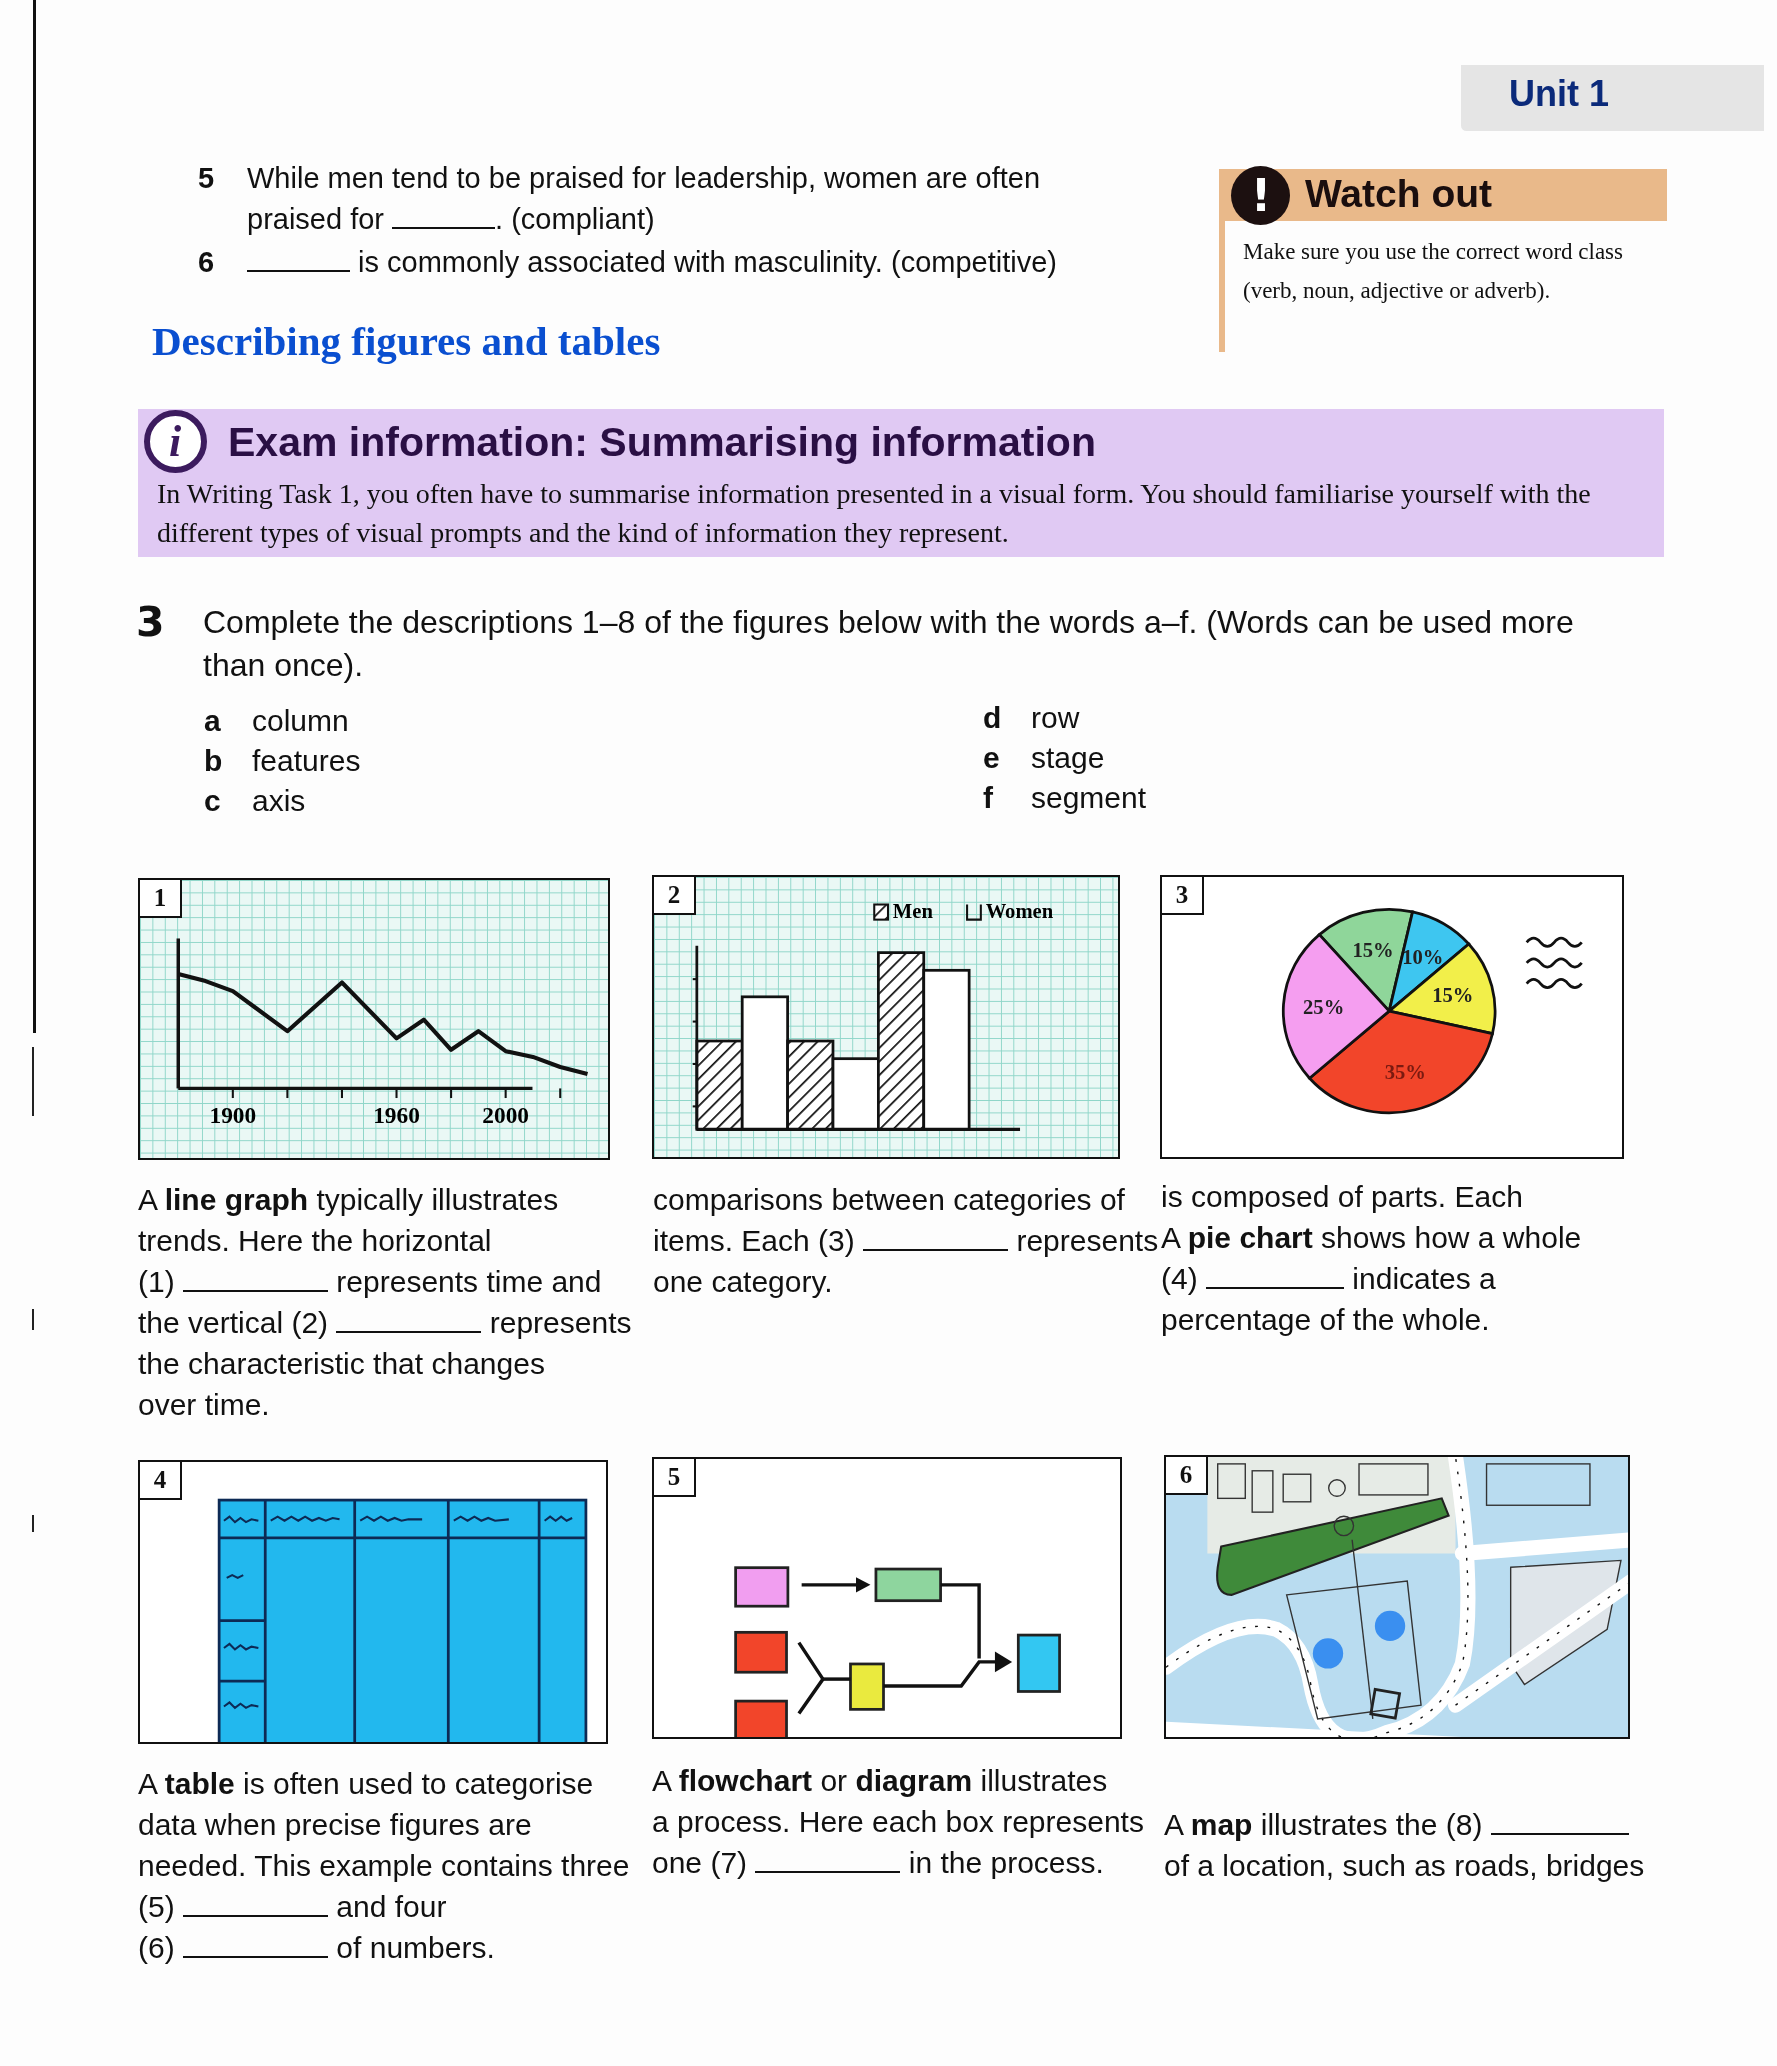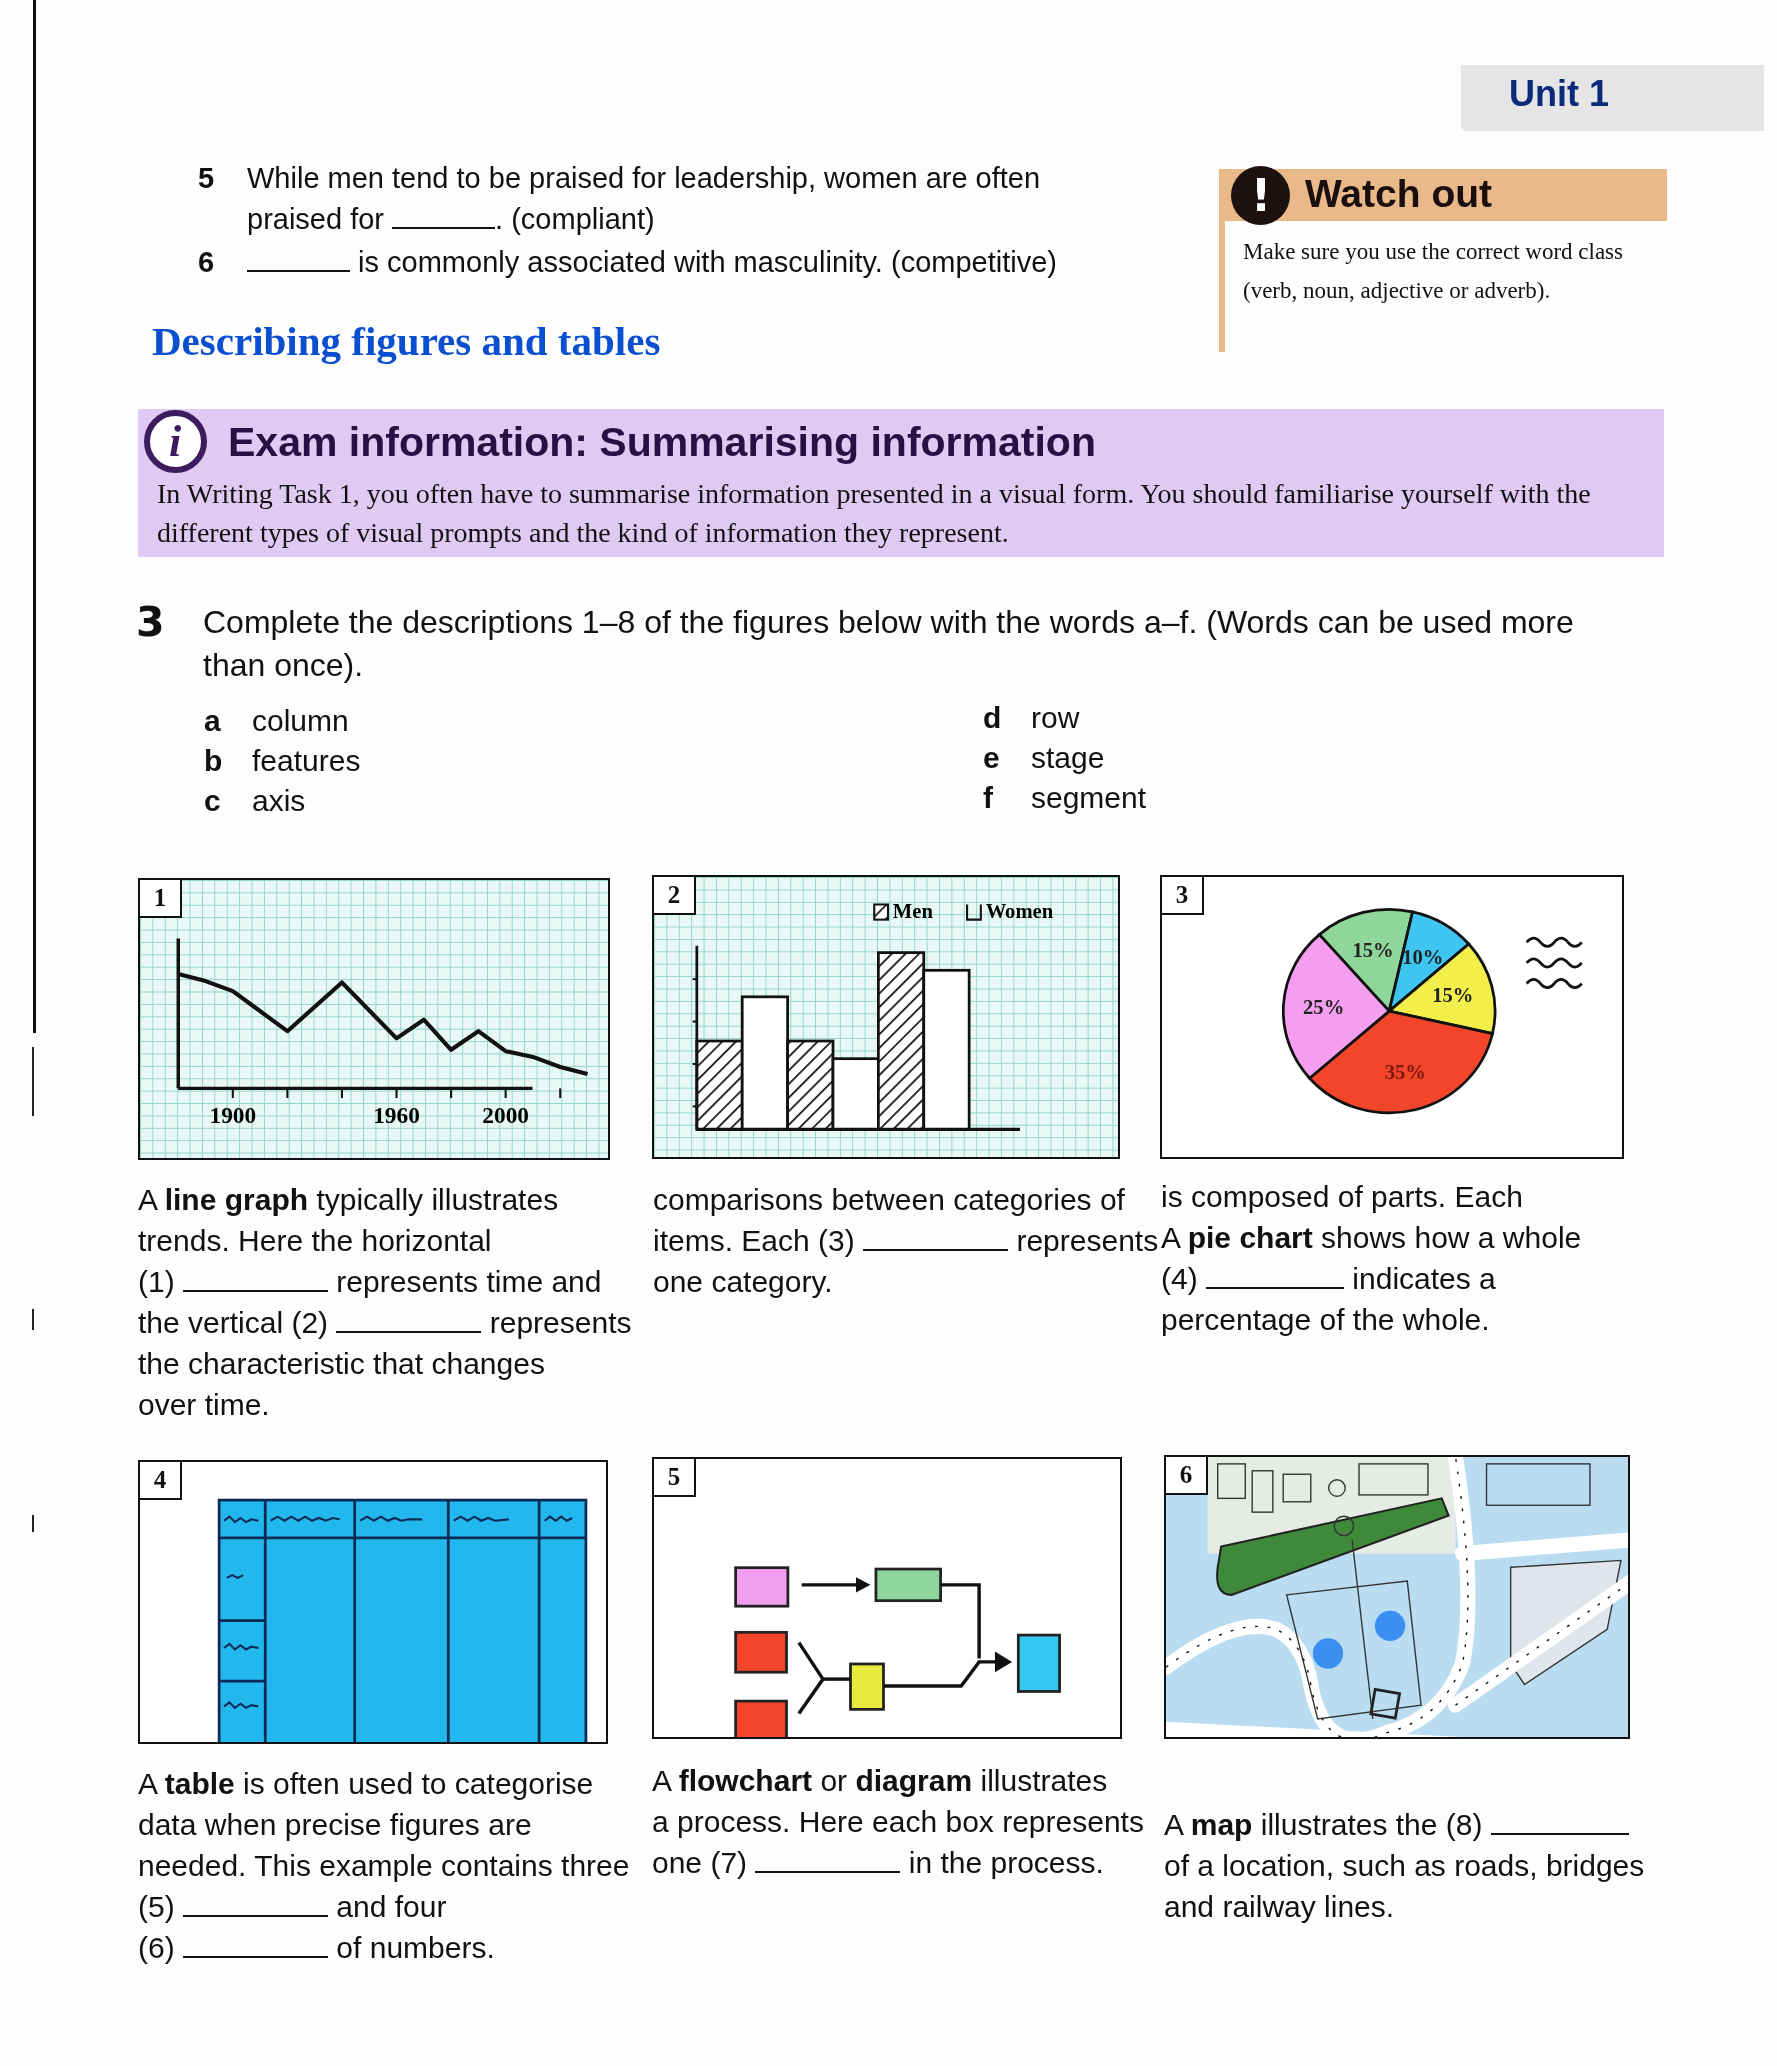--- a/index.html
+++ b/index.html
@@ -306,15 +306,14 @@
   <div><span>(6)</span> <span class="blank" style="width:145px;"></span><span> of numbers.</span></div>
 </div>
 <div class="abs desc" style="left:652px;top:1760px;width:523px;">
   <div><span>A </span><b>flowchart</b><span> or </span><b>diagram</b><span> illustrates</span></div>
   <div>a process. Here each box represents</div>
   <div><span>one (7)</span> <span class="blank" style="width:145px;"></span><span> in the process.</span></div>
 </div>
 <div class="abs desc" style="left:1164px;top:1760px;width:565px;margin-top:44px;">
   <div><span>A </span><b>map</b><span> illustrates the (8)</span> <span class="blank" style="width:138px;"></span></div>
   <div>of a location, such as roads, bridges</div>
-  <div>and railway lines.</div>
 </div>
 
 
 </body></html>

